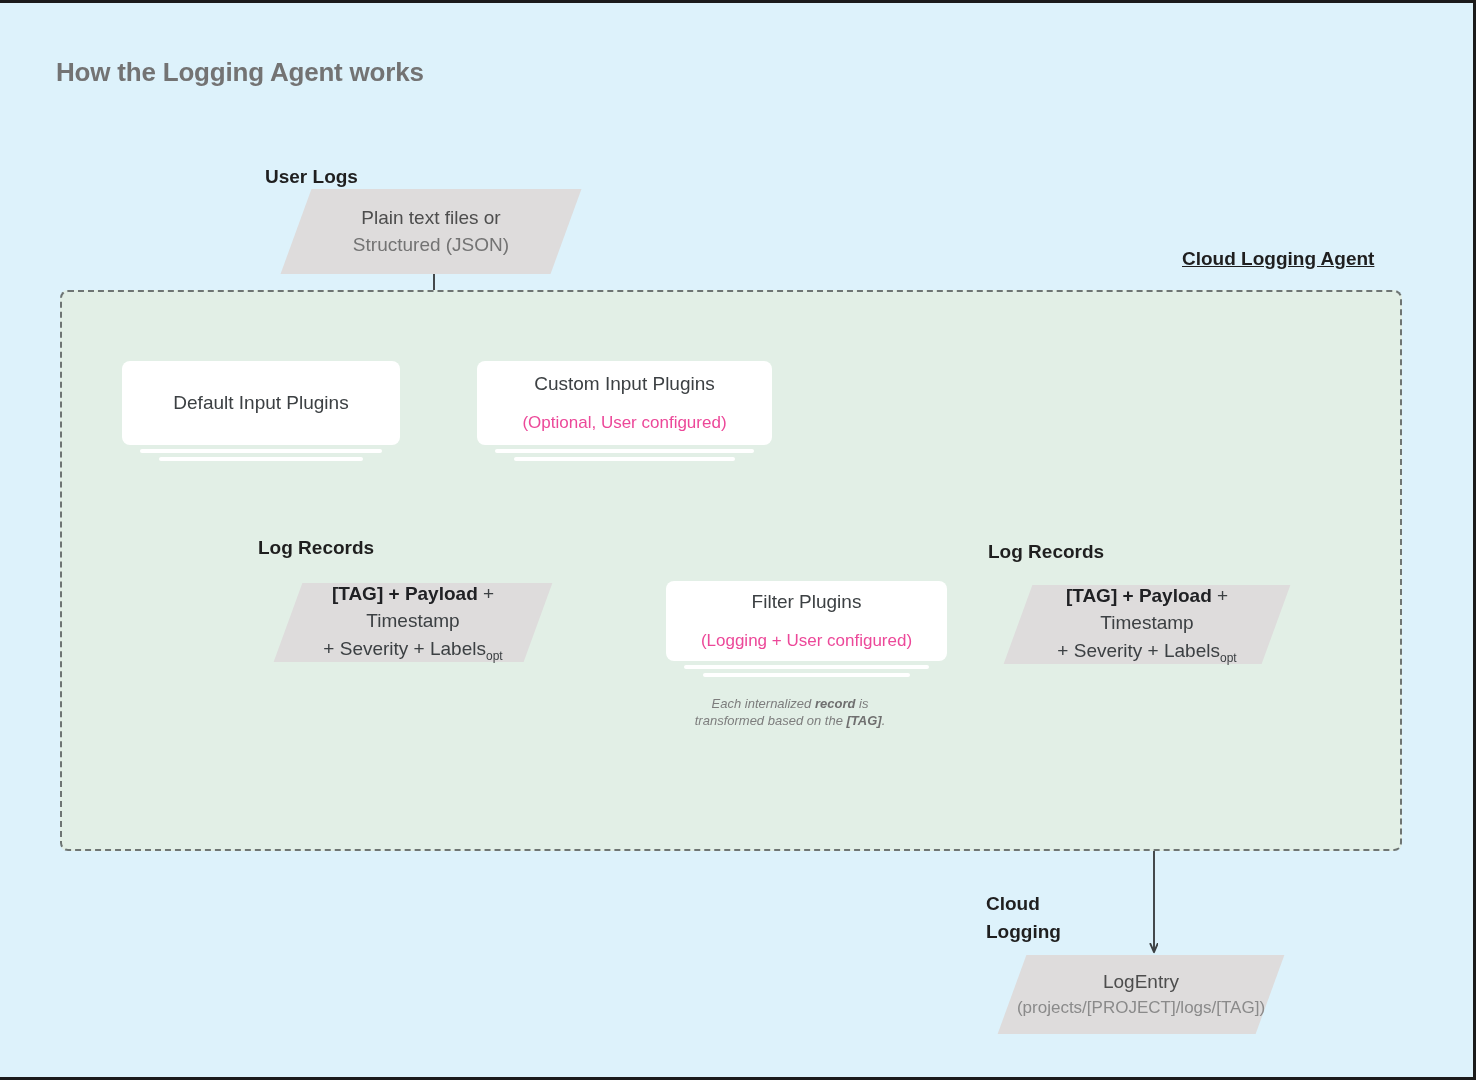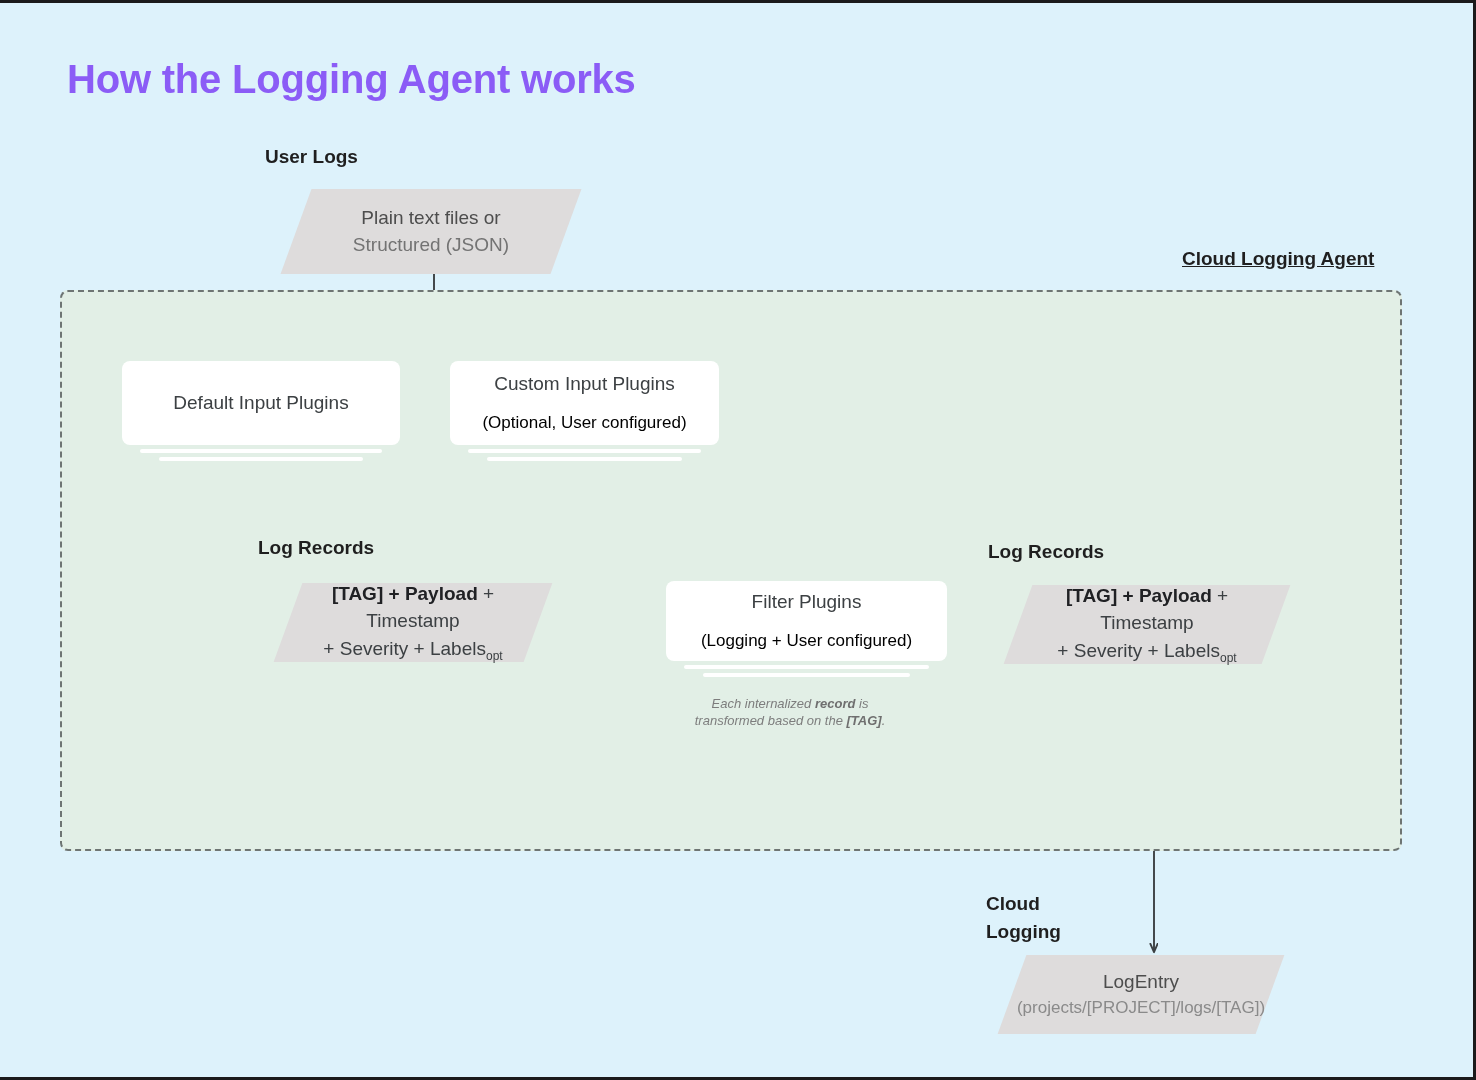--- a/index.html
+++ b/index.html
@@ -27,39 +27,39 @@
     position: absolute;
     left: 0; top: 0;
     width: 1476px;
     height: 1080px;
     pointer-events: none;
   }
 
   
   .page-title {
     position: absolute;
-    left: 67px;
+    left: 56px;
     top: 54px;
-    font-size: 40px;
+    font-size: 26px;
     font-weight: bold;
-    color: #8b5cf6;
+    color: #737373;
     letter-spacing: -0.2px;
     white-space: nowrap;
   }
 
   
   .zone-label {
     position: absolute;
     font-size: 19px;
     font-weight: bold;
     color: #1f1f1f;
     white-space: pre-line;
     line-height: 1.45;
   }
-  #label-user-logs   { left: 265px; top: 140px; }
+  #label-user-logs   { left: 265px; top: 160px; }
   #label-agent       { left: 1182px; top: 242px; text-decoration: underline; }
   #label-logrec-a    { left: 258px; top: 531px; }
   #label-logrec-b    { left: 988px; top: 535px; }
   #label-cloud-log   { left: 986px; top: 887px; }
 
   
   .agent-box {
     position: absolute;
     left: 60px;
     top: 287px;
@@ -135,36 +135,36 @@
     text-align: center;
     box-sizing: border-box;
   }
   .card .title {
     font-size: 19px;
     color: #3c4043;
     line-height: 1.4;
   }
   .card .sub {
     font-size: 17px;
-    color: #000000;
+    color: #ec4899;
     line-height: 1.4;
     margin-top: 14px;
   }
   .stack-line {
     height: 4px;
     background: #ffffff;
     border-radius: 2px;
     margin: 4px auto 0 auto;
   }
   .stack-1 { width: calc(100% - 36px); }
   .stack-2 { width: calc(100% - 74px); }
 
   #card-default-input { left: 122px; top: 358px; width: 278px; }
   #card-default-input .card { height: 84px; }
-  #card-custom-input  { left: 450px; top: 358px; width: 269px; }
+  #card-custom-input  { left: 477px; top: 358px; width: 295px; }
   #card-custom-input .card { height: 84px; }
   #card-filter        { left: 650px; top: 578px; width: 281px; padding-left: 16px; }
   #card-filter .card { height: 80px; }
   #card-output        { left: 1013px; top: 739px; width: 280px; }
   #card-output .card { height: 77px; }
 
   
   .caption {
     position: absolute;
     left: 620px;

